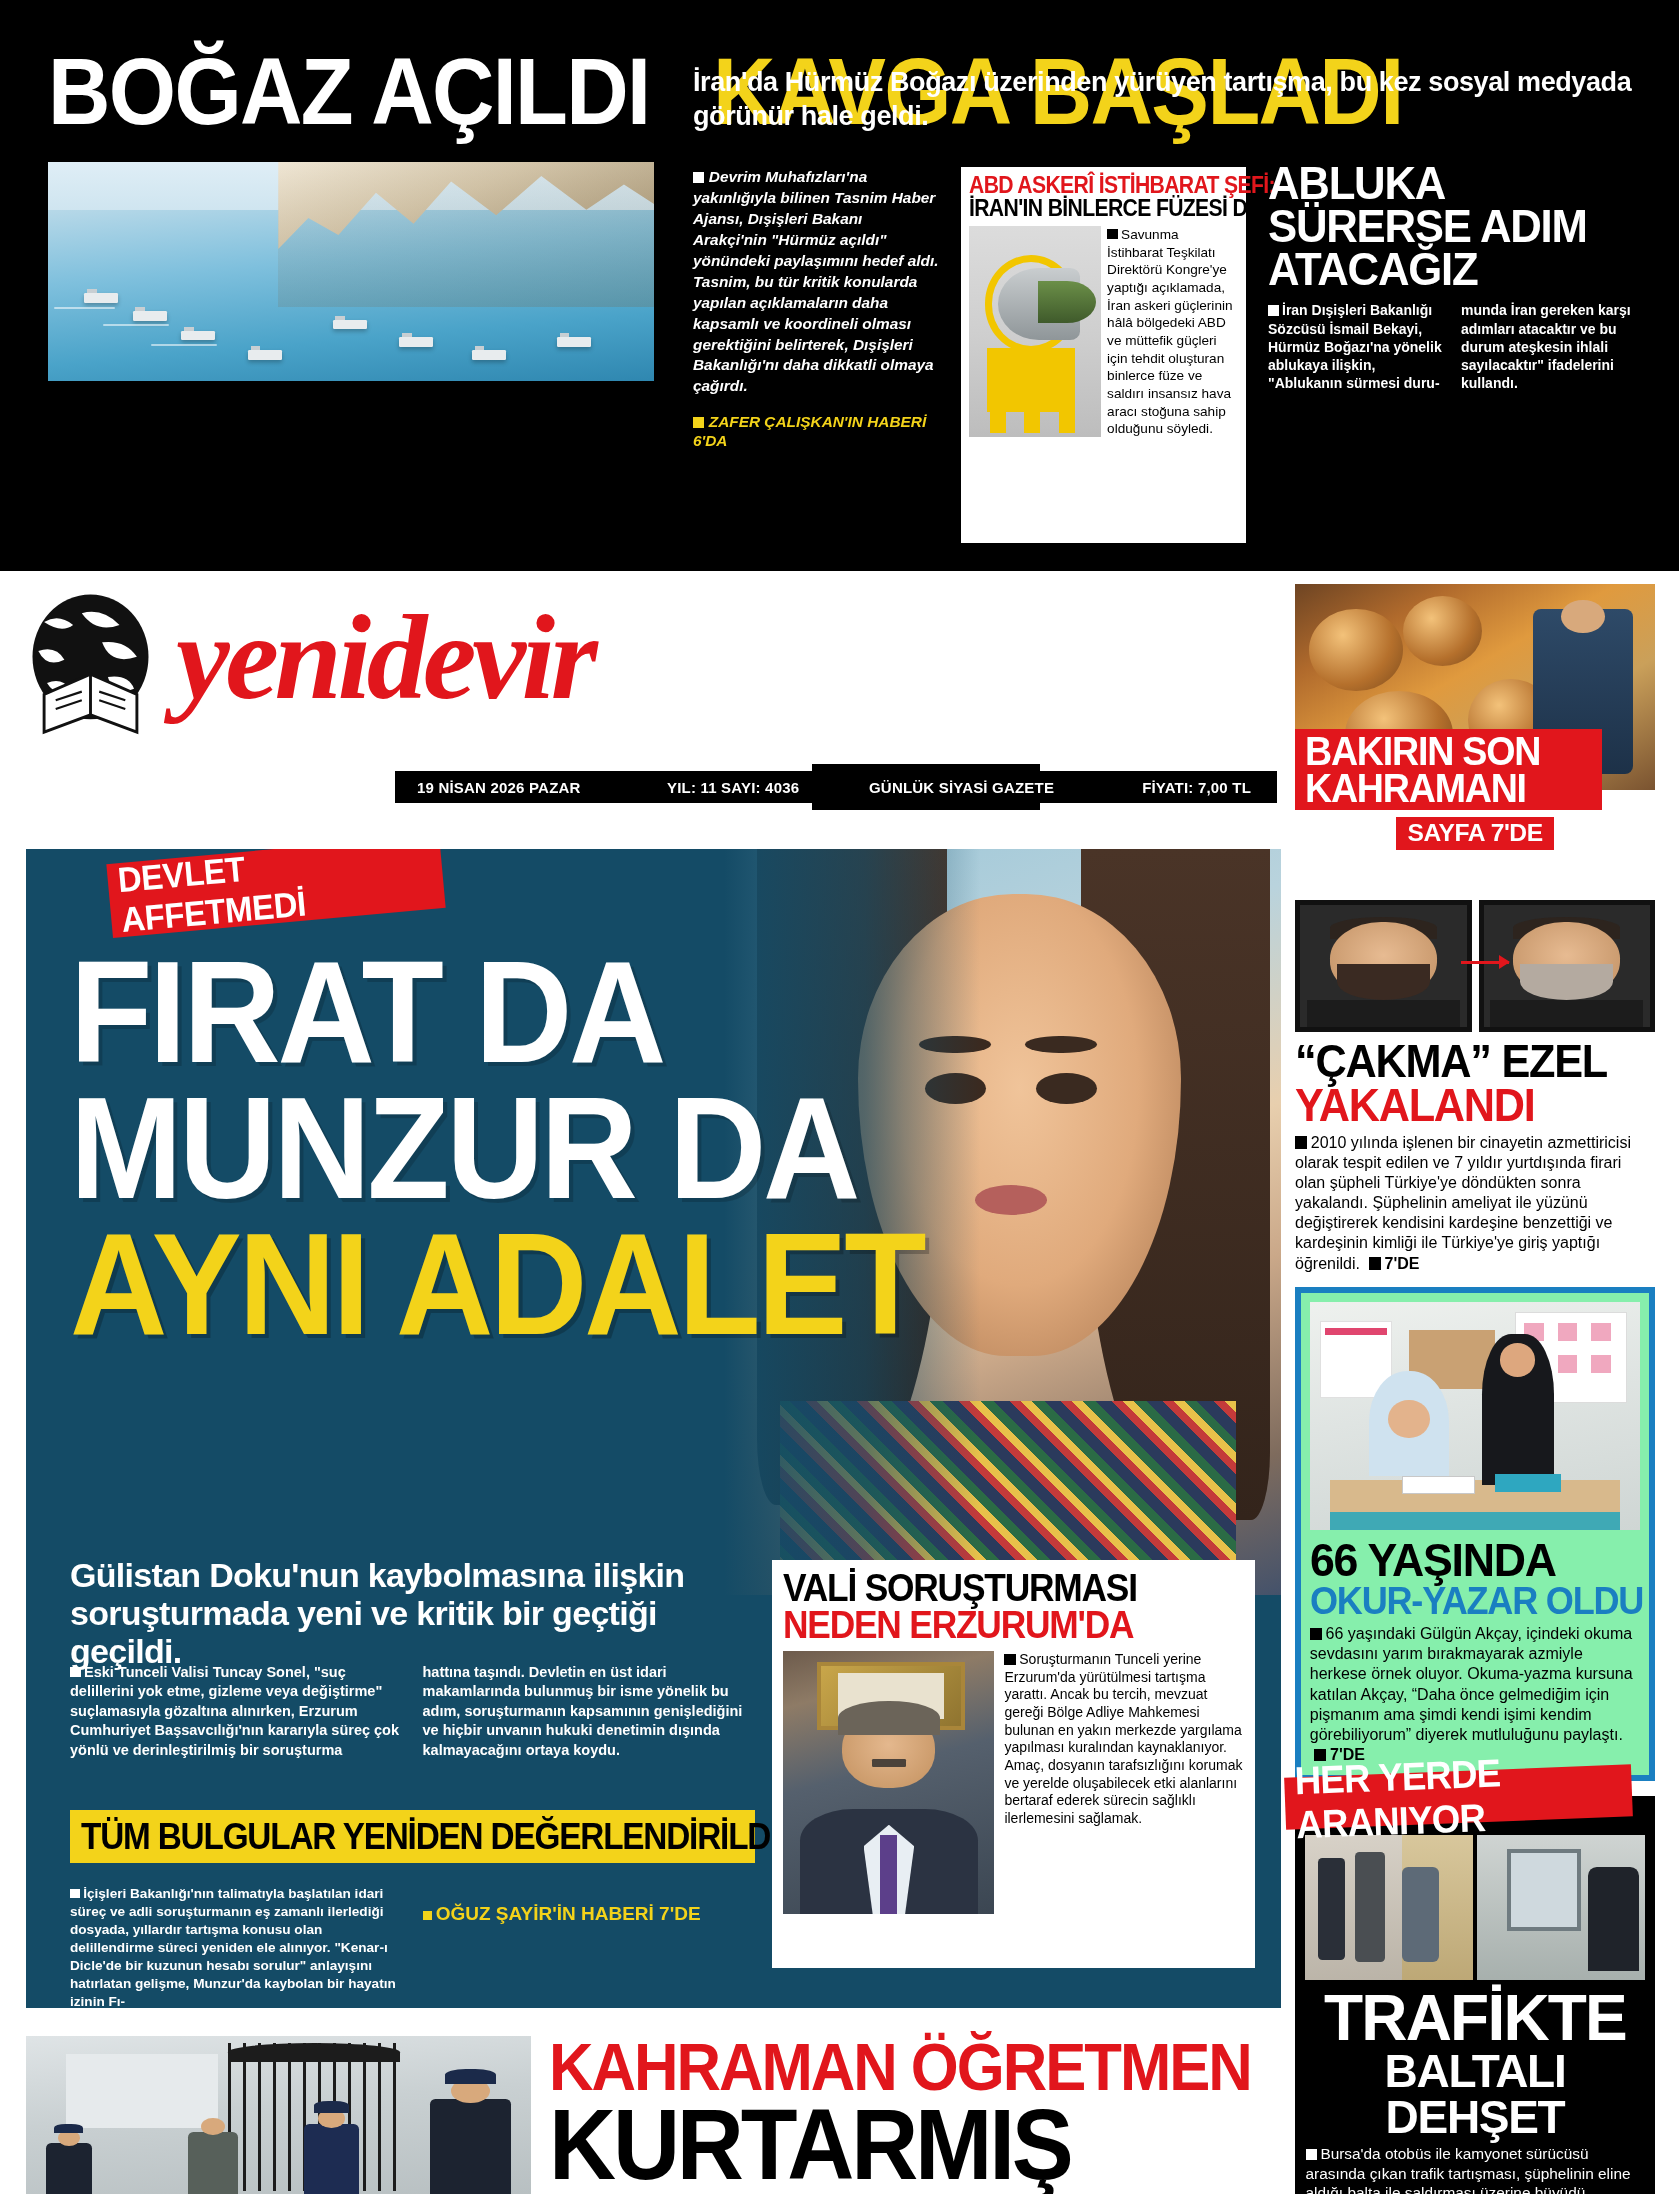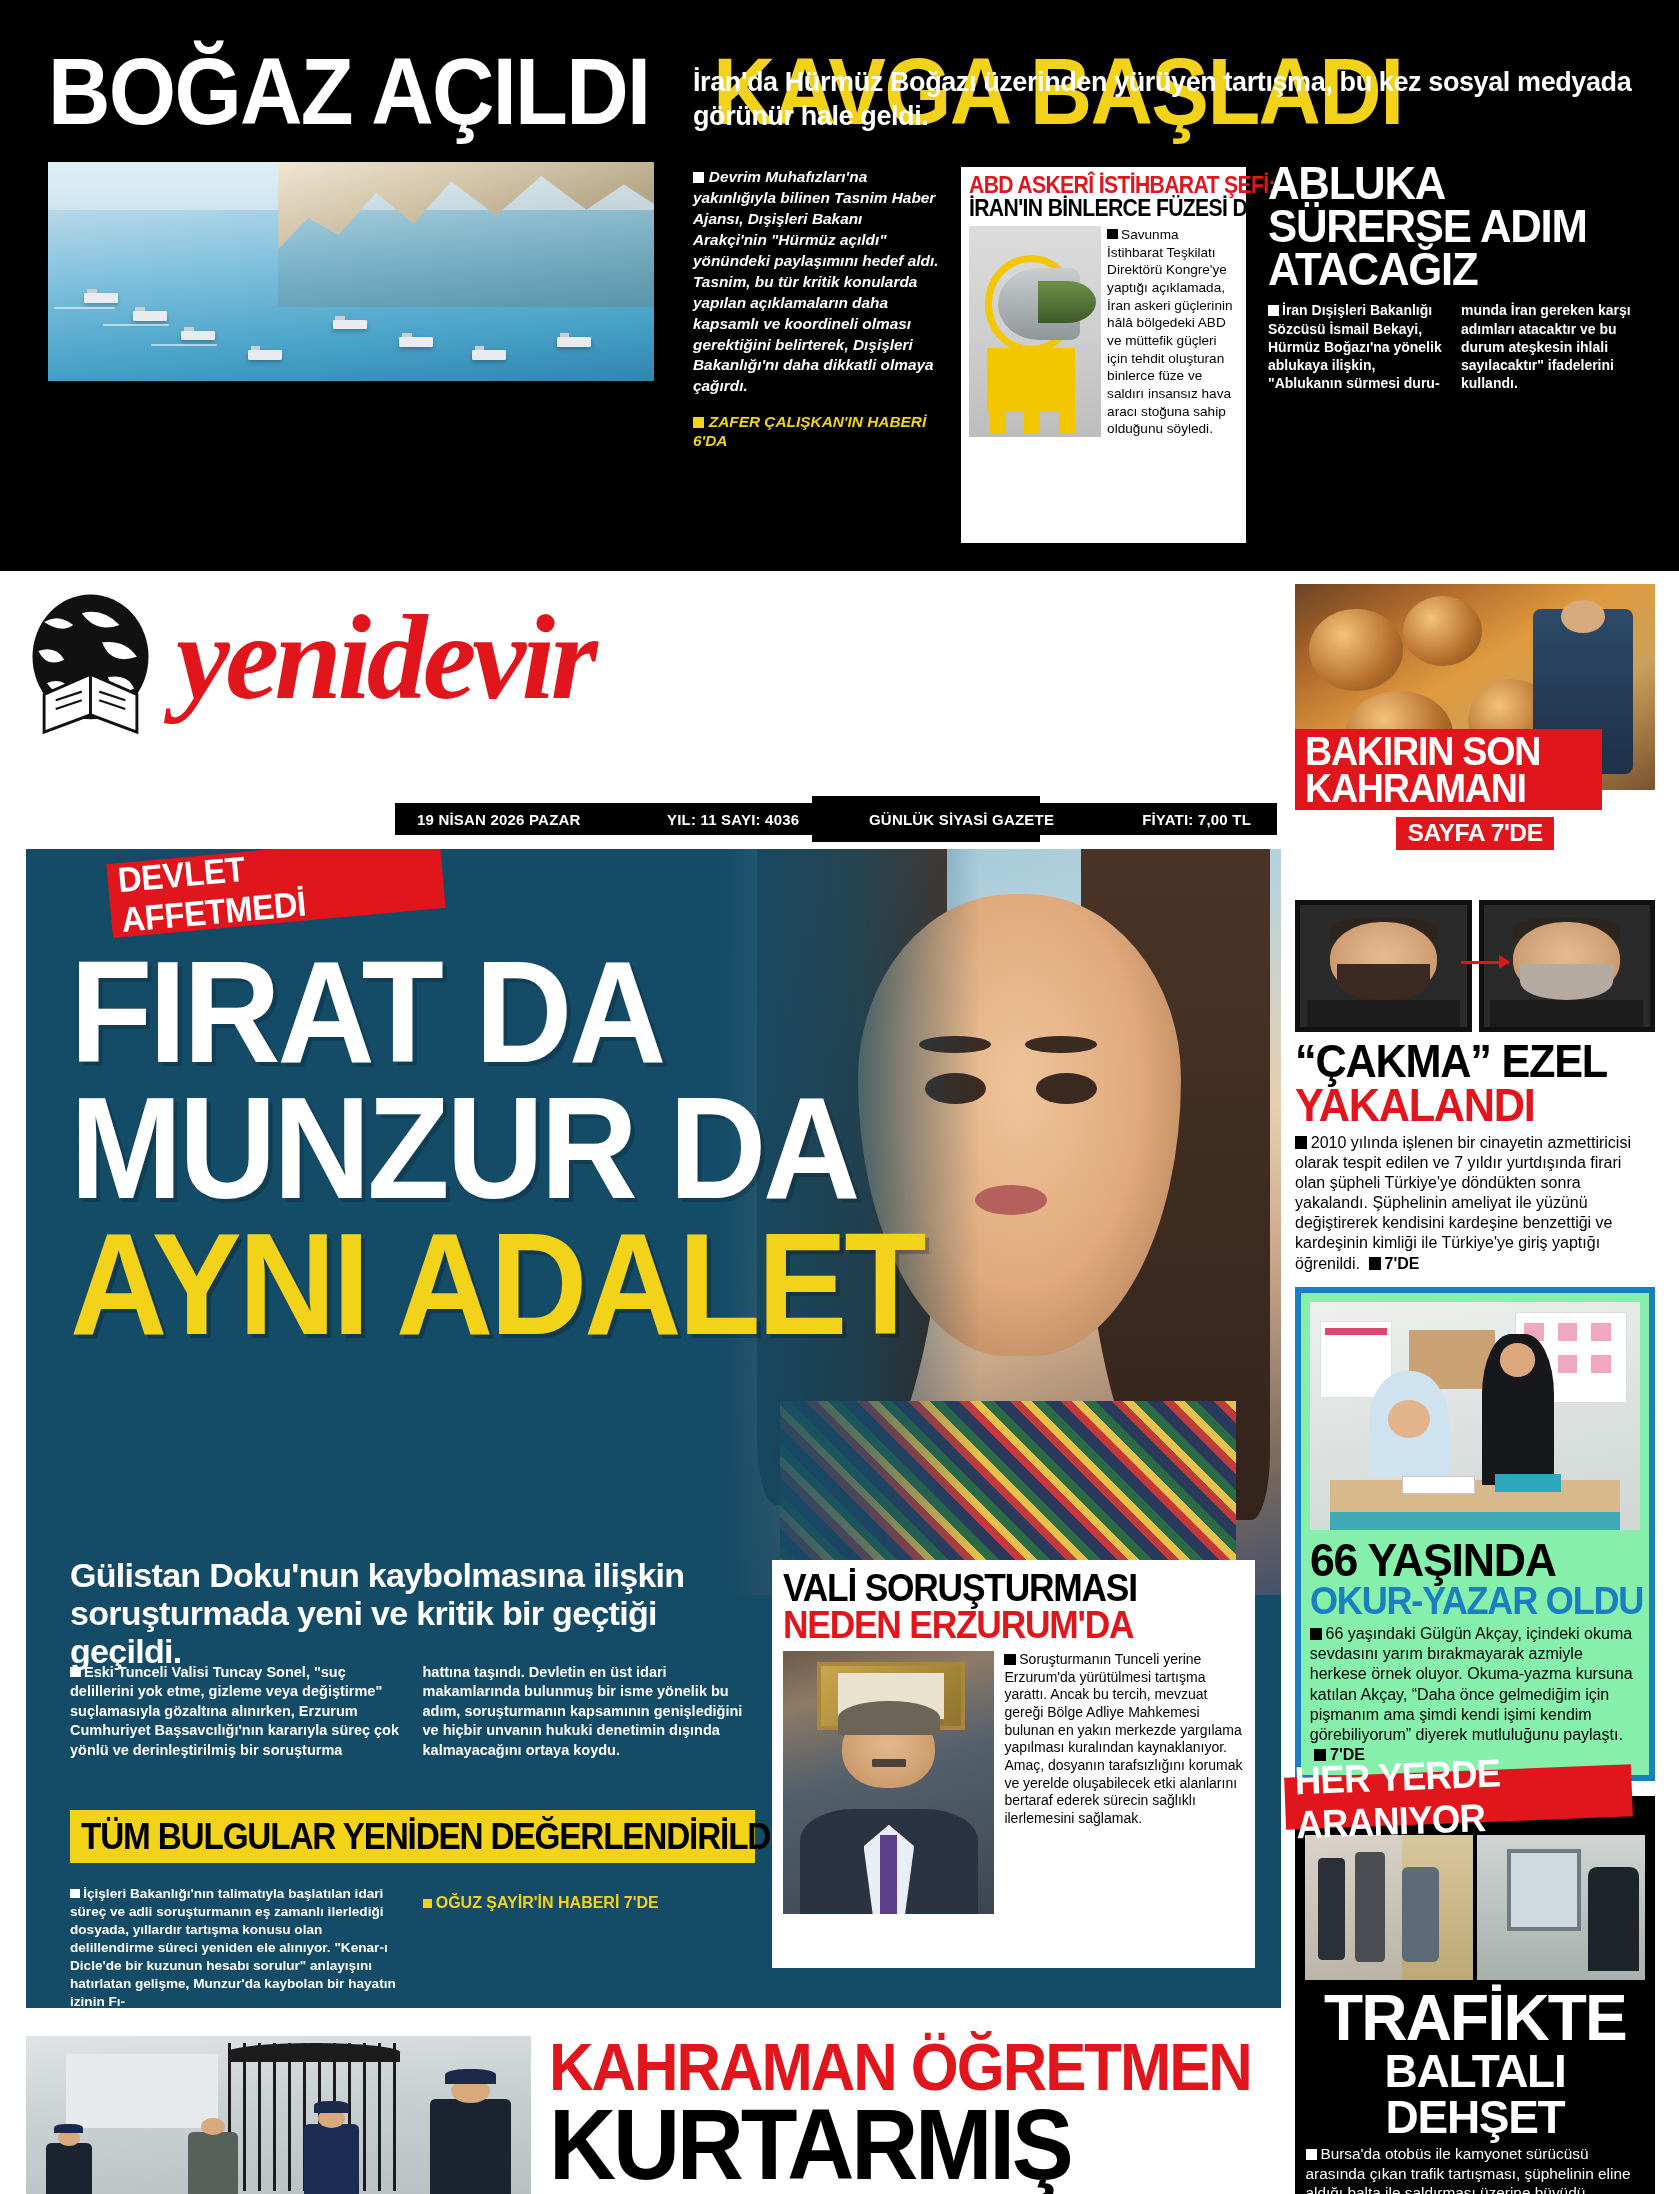--- a/index.html
+++ b/index.html
@@ -96,21 +96,21 @@
   .globe { position:absolute; left:17.6px; top:8.8px; width:145px; height:145px; }
   .mh-title {
     position:absolute; left:176px; top:13px;
     font-family:"Liberation Serif", serif;
     font-size:121px; font-weight:bold; color:#e1161c;
     letter-spacing:-4.4px; font-style:italic; line-height:1;
   }
   .mh-bar {
     position:absolute; left:395px; top:187px; width:882px; height:32px;
     background:#000; color:#fff; display:flex; align-items:center;
-    font-size:15px; font-weight:bold; letter-spacing:0.2px;margin-top:32px;
+    font-size:15px; font-weight:bold; letter-spacing:0.2px;
   }
   .mh-bar span { white-space:nowrap; }
   .mh-bar .s1{ position:absolute; left:22px;}
   .mh-bar .s2{ position:absolute; left:272px;}
   .mh-bar .s3{ position:absolute; left:474px;}
   .mh-bar .s4{ position:absolute; right:26px;}
   .mh-bar .notch{position:absolute;left:417px;top:-7px;width:228px;height:46px;background:#000;}
 
   
   .main {
@@ -175,21 +175,21 @@
   .yellowbar span {
     color:#000; font-size:37px; font-weight:bold; letter-spacing:-1.3px;
     transform:scaleX(0.9); transform-origin:left; white-space:nowrap;
   }
   .main-cols2 {
     position:absolute; left:44px; top:1036px; width:685px;
     display:flex; gap:20px; color:#fff;
   }
   .main-cols2 div { flex:1; font-size:13.6px; line-height:1.32; font-weight:bold;}
   .main-cols2 .sq{display:inline-block;width:9.7px;height:9.7px;background:#fff;margin-right:3.5px;vertical-align:-0.4px;}
-  .byline2{color:#f3d31a;font-weight:bold;font-size:16px;margin-top:7px;display:block;}
+  .byline2{color:#f3d31a;font-weight:bold;font-size:19px;margin-top:16px;display:block;}
   .byline2 .sq{background:#f3d31a;}
 
   
   .vali {
     position:absolute; left:746px; top:711px; width:483px; height:408px;
     background:#fff; padding:10.5px 11.4px;
   }
   .vali h3 { color:#000; font-size:38px; font-weight:bold; line-height:0.94; letter-spacing:-1.3px; transform:scaleX(0.93); transform-origin:left; white-space:nowrap;}
   .vali h4 { color:#e1161c; font-size:38px; font-weight:bold; line-height:1.0; letter-spacing:-1.3px; transform:scaleX(0.93); transform-origin:left;white-space:nowrap; margin-bottom:7px;}
   .vali .row { display:flex; gap:10px; }

